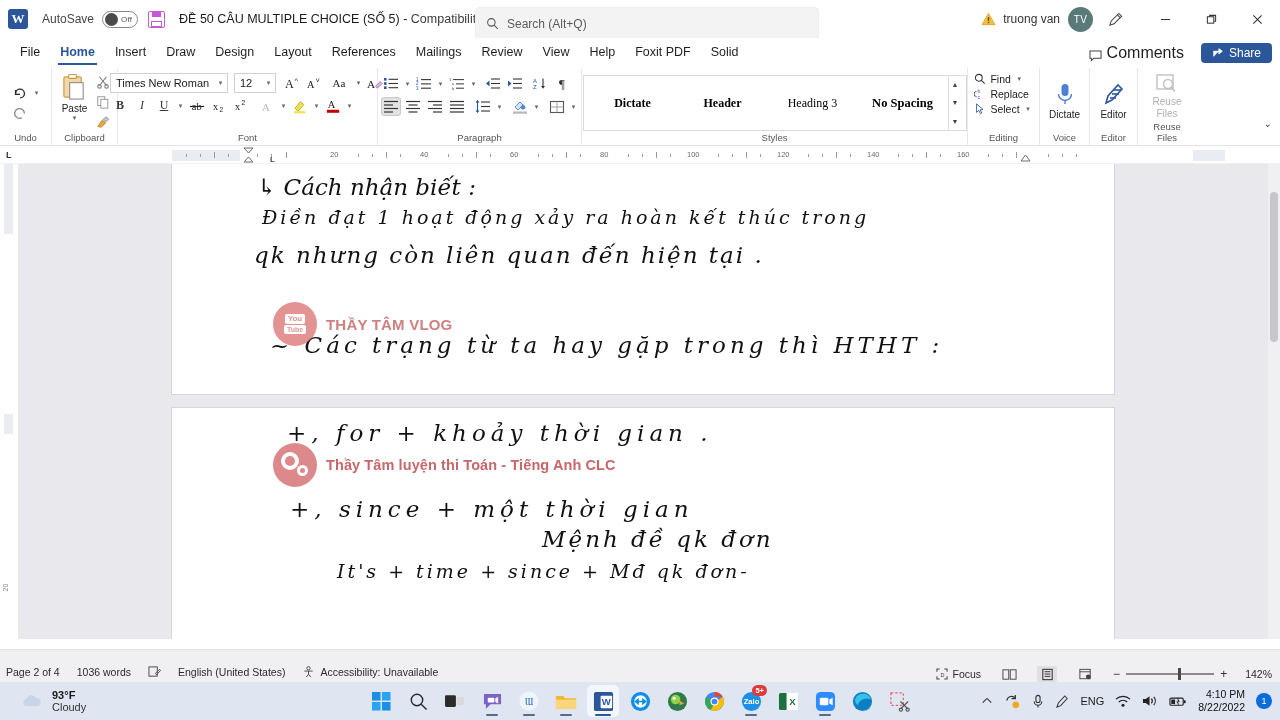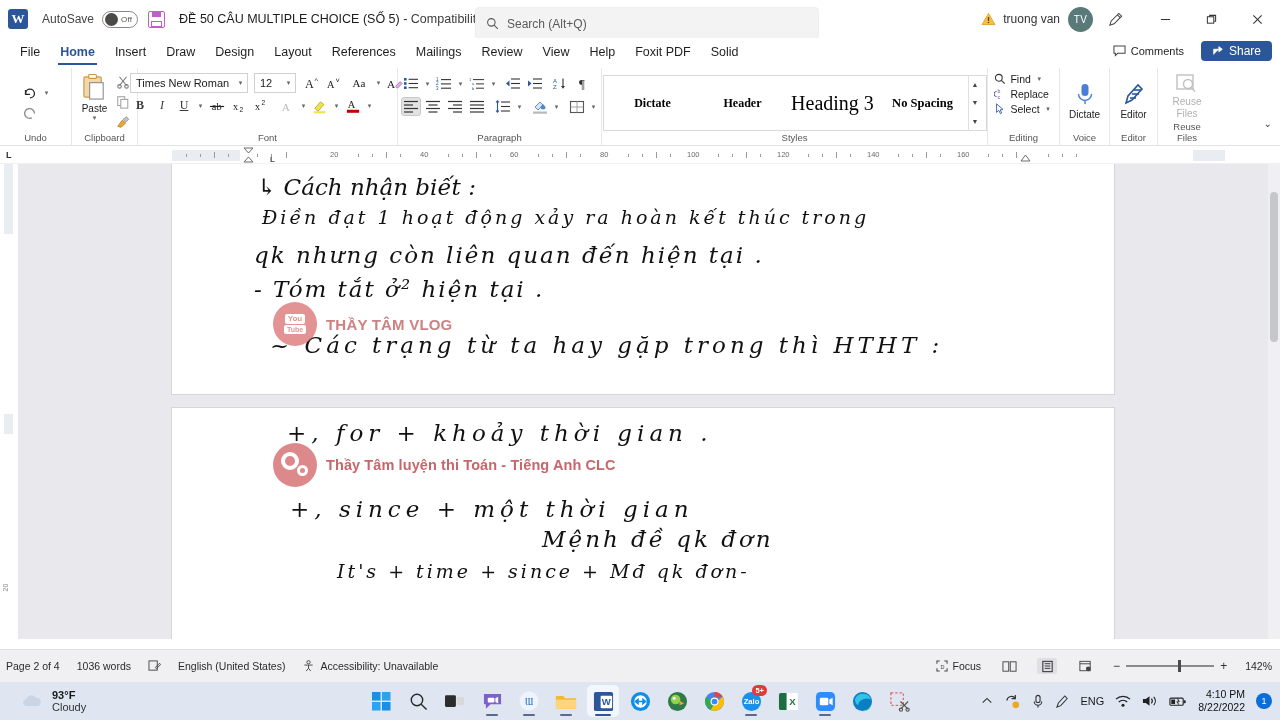--- a/index.html
+++ b/index.html
@@ -100,21 +100,21 @@
     white-space: nowrap;
   }
   .tab.active { color: #2b579a; font-weight: 600; }
   .tab.active::after {
     content: ""; position: absolute; left: 8px; right: 8px; bottom: 0;
     height: 2px; background: #2b579a;
   }
   .tabbar-right { position: absolute; right: 8px; top: 3px; display: flex; align-items: center; gap: 8px; }
   .comments-btn {
     display:flex; align-items:flex-end; gap:5px;
-    font-size: 11px; color:#1f1f1f; padding: 3px 9px; border-radius: 4px;
+    font-size: 16px; color:#1f1f1f; padding: 3px 9px; border-radius: 4px;
   }
   .share-btn {
     display:flex; align-items:center; gap:5px;
     background: #2b579a; color:#fff; font-size: 12px;
     padding: 3px 11px; border-radius: 4px;
   }
 
   
   .ribbon {
     flex: 0 0 80px; height: 80px;
@@ -175,21 +175,21 @@
     padding: 0 4px;
   }
   .style-item {
     width: 90px; height: 50px;
     display: flex; align-items: center; justify-content: center;
     font-family: "Liberation Serif", serif; color: #000;
     font-size: 13px;
   }
   .style-item.s-footer { font-weight: bold; font-size: 12px; }
   .style-item.s-header { font-weight: bold; font-size: 12px; }
-  .style-item.s-h3 { font-size: 20px; }
+  .style-item.s-h3 { font-size: 12px; }
   .style-item.s-nospace { font-weight: bold; font-size: 12.5px; }
   .gallery-scroll {
     width: 14px; height: 56px; border-left: 1px solid #e0e0e0;
     display:flex; flex-direction: column; align-items:center; justify-content: space-around;
     font-size: 7px; color:#444;
   }
   .editing-col { display:flex; flex-direction: column; gap: 1px; padding-top:2px; }
   .edit-row { display:flex; align-items:center; gap:4px; font-size: 10.5px; color:#1b1b1b; padding: 1px 3px; }
   .ribbon-collapse { position: absolute; right: 8px; bottom: 16px; font-size: 10px; color: #444; }
 
@@ -284,21 +284,21 @@
     color: #c9666b; font-size: 14.5px; font-weight: bold; letter-spacing: .1px;
   }
   .caret-bar {
     position:absolute; width:1.5px; background:#444;
   }
 
   
   .statusbar {
     flex: 0 0 18px; height: 18px;
     background: #f0f0f3; border-top: 1px solid #e0e0e4;
-    display: flex; align-items: center;
+    display: flex; align-items: flex-start;
     font-size: 10.5px; color: #2b2b2b;
     padding: 16px 6px; position: relative; margin-top: 10px;
   }
   .sb-item { margin-right: 17px; display: flex; align-items: center; gap: 5px; white-space: nowrap; }
   .sb-right { position: absolute; right: 8px; display:flex; align-items:center; gap: 18px; }
   .view-btn { width: 20px; height:16px; display:flex; align-items:center; justify-content:center; }
   .view-btn.sel { background: #dfdfe4; border-radius: 2px; }
   .zoom-slider { display:flex; align-items:center; gap: 6px; }
   .zs-track { width: 88px; height: 1.5px; background: #8a8a8a; position: relative; }
   .zs-knob { position:absolute; left: 52px; top: -5px; width: 3px; height: 12px; background: #4a4a4a; }
@@ -445,21 +445,21 @@
               <path d="M2 11 V5 L8 5 M8 2 L12 5 L8 8 Z" fill="#fff" stroke="#fff" stroke-width="1" stroke-linejoin="round"></path>
             </svg>
         </span>
         <span>Share</span>
       </div>
     </div>
   </div>
 
   <div class="ribbon">
 
-    <div class="group" style="width:72px">
+    <div class="group" style="width:52px">
       <div class="group-body" style="flex-direction:column;align-items:center;justify-content:center;padding-top:3px">
         <div class="minirow">
           <div class="ic">
             <svg width="16" height="15" viewBox="0 0 18 16">
                 <path d="M4 8 a5 5 0 1 1 5 5" fill="none" stroke="#2a2a2a" stroke-width="1.5"></path>
                 <path d="M4 4 L4 9 L9 9" fill="none" stroke="#2a2a2a" stroke-width="1.5"></path>
               </svg>
           </div>
           <span class="caret">▾</span>
         </div>
@@ -906,21 +906,20 @@
       <div class="vseg" style="top:250px;height:20px;"></div>
       <span class="vnum" style="top:420px;font-size:7px;color:#8a8a8a">20</span>
     </div>
 
     <div class="pages">
 
       <div class="page page1">
         <span class="hw" style="left:85px; top:10px; font-size:23px;">↳  Cách   nhận   biết  :</span>
         <span class="hw" style="left:90px; top:42px; font-size:19px; letter-spacing:3px;">Điền   đạt   1   hoạt   động   xảy  ra   hoàn   kết   thúc   trong</span>
         <span class="hw" style="left:82px; top:78px; font-size:23px; letter-spacing:2px;">qk   nhưng   còn   liên   quan   đến   hiện   tại .</span>
-        <span class="hw" style="left:82px; top:112px; font-size:23px; letter-spacing:2px;">- Tóm   tắt   ở²   hiện   tại .</span>
         <span class="hw" style="left:98px; top:168px; font-size:23px; letter-spacing:4px;">~  Các   trạng   từ   ta   hay   gặp   trong   thì   HTHT :</span>
 
         <div class="wm" style="left:101px; top:138px">
           <div class="wm-logo-yt">
             <span class="yt-top">You</span>
             <span class="yt-bot">Tube</span>
           </div>
           <span class="wm-text-yt">THẦY TÂM VLOG</span>
         </div>
       </div>

